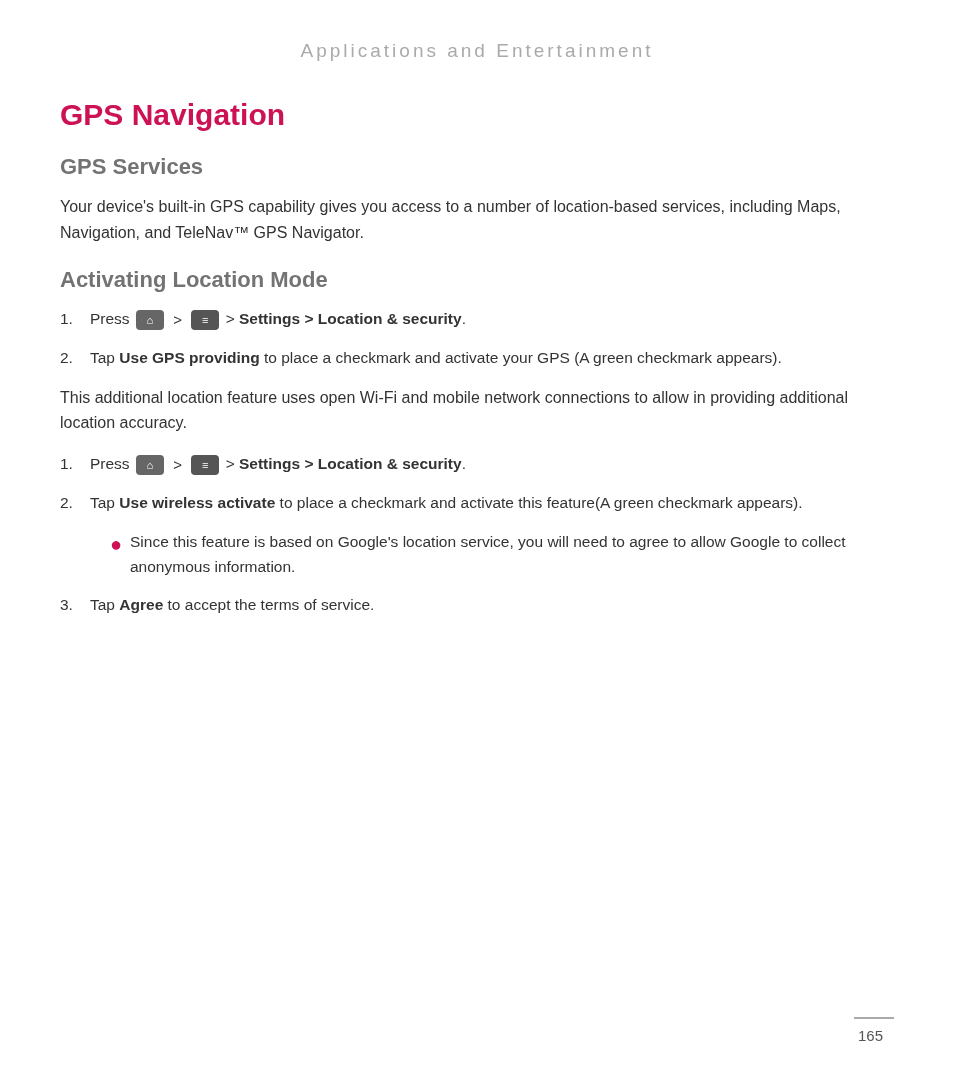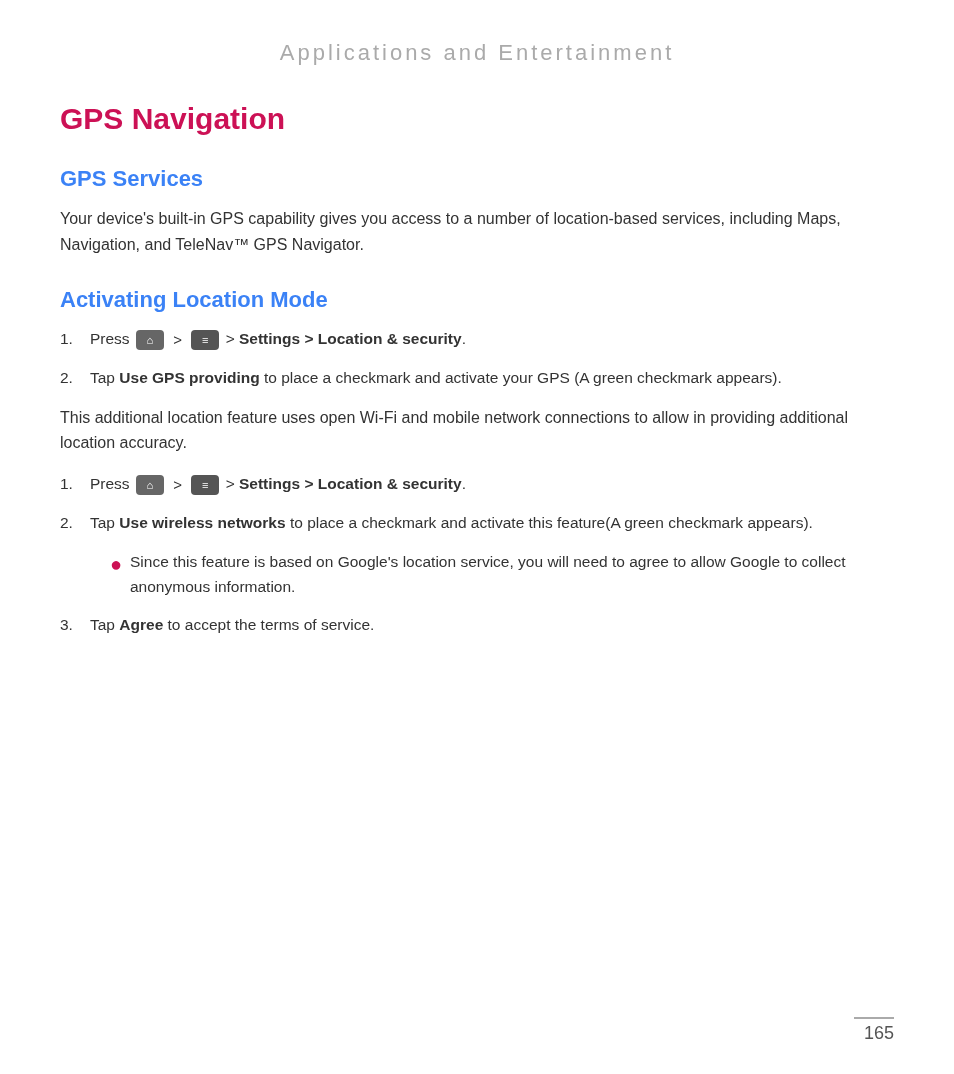--- a/index.html
+++ b/index.html
@@ -20,40 +20,40 @@
     .page-container {
       width: 954px;
       min-height: 1074px;
       background: #ffffff;
       padding: 40px 60px 60px 60px;
       position: relative;
     }
 
     .chapter-header {
       text-align: center;
-      font-size: 22px;
+      font-size: 19px;
       color: #aaaaaa;
       font-weight: 300;
       letter-spacing: 3px;
       margin-bottom: 36px;
       padding-bottom: 0;
     }
 
     .section-title-main {
       font-size: 30px;
       font-weight: bold;
       color: #cc1155;
     }
 
     .subsection-title {
       font-size: 22px;
       font-weight: bold;
-      color: #3b82f6;
+      color: #737373;
       margin-bottom: 14px;
-      margin-top: 30px;
+      margin-top: 22px;
     }
 
     .body-text {
       font-size: 16px;
       line-height: 1.6;
       color: #333333;
       margin-bottom: 16px;
     }
 
     .step-list {
@@ -138,22 +138,22 @@
       line-height: 1.4;
     }
 
     .bullet-content {
       flex: 1;
     }
 
     .page-number {
       position: absolute;
       bottom: 30px;
-      right: 60px;
-      font-size: 18px;
+      right: 71px;
+      font-size: 15px;
       color: #555555;
     }
 
     .divider-line {
       position: absolute;
       bottom: 55px;
       right: 60px;
       width: 40px;
       height: 2px;
       background: #aaaaaa;
@@ -207,21 +207,21 @@
         <span class="icon-home">⌂</span>
         <span class="arrow-text">&gt;</span>
         <span class="icon-menu">≡</span>
         <span> &gt; <strong>Settings &gt; Location &amp; security</strong>.</span>
       </span>
     </div>
 
     <div class="step-item">
       <span class="step-number">2.</span>
       <span class="step-content">
-        Tap <strong>Use wireless networks</strong> to place a checkmark and activate this feature(A green checkmark appears).
+        Tap <strong>Use wireless activate</strong> to place a checkmark and activate this feature(A green checkmark appears).
       </span>
     </div>
   </div>
 
   <div class="bullet-list">
     <div class="bullet-item">
       <span class="bullet-dot">●</span>
       <span class="bullet-content">
         Since this feature is based on Google's location service, you will need to agree to allow Google to collect anonymous information.
       </span>

